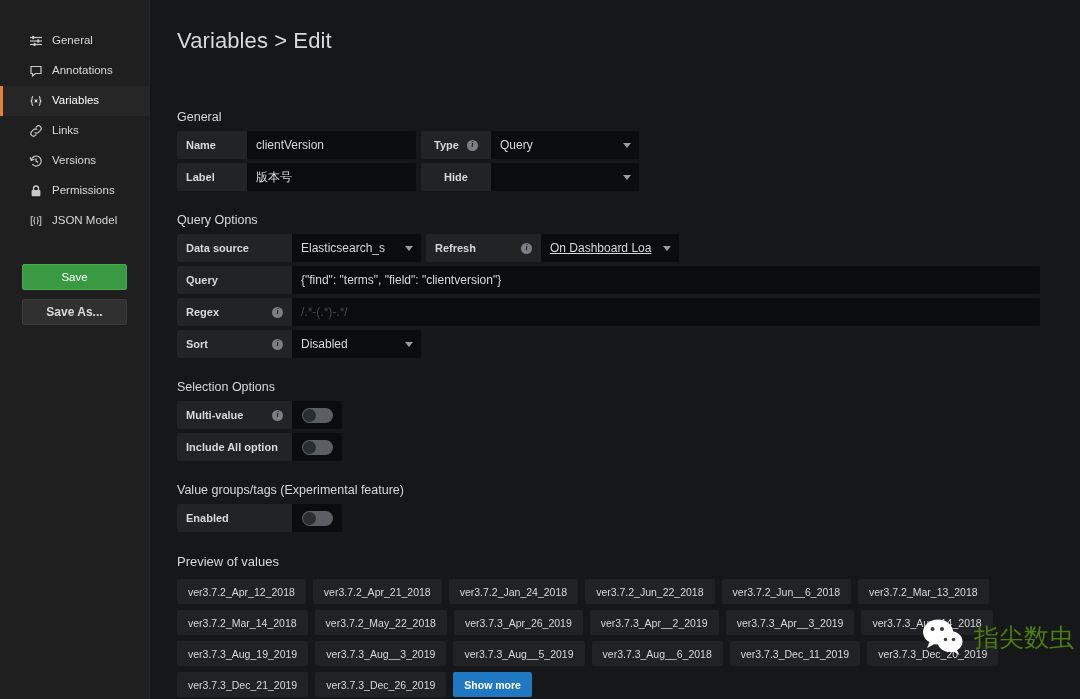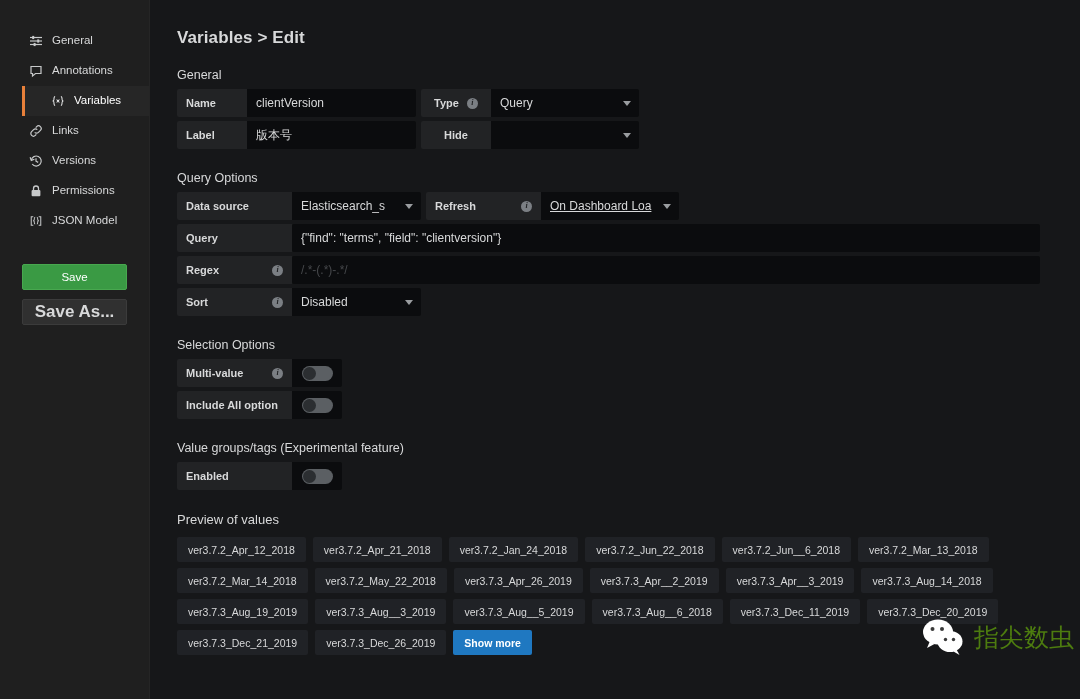--- a/index.html
+++ b/index.html
@@ -27,21 +27,20 @@
     color: #d8d9da;
     font-size: 11.5px;
     border-left: 3px solid transparent;
     cursor: pointer;
     position: relative;
   }
   .nav-item.active {
     background: #262626;
     border-left: 3px solid #e8803a;
     color: #fff;
-    margin-left: 22px;
   }
   .nav-icon {
     width: 14px; height: 14px;
     display: inline-flex; align-items: center; justify-content: center;
     color: #c7c9ca;
     flex: 0 0 14px;
   }
   .nav-icon svg { display: block; }
   .nav-label { white-space: nowrap; line-height: 1; }
 
@@ -50,36 +49,36 @@
     display: block; width: 100%; height: 26px;
     background: #3a9a44; border: 1px solid #48a84f; border-radius: 2px;
     color: #fff; font-size: 11.5px; font-weight: normal;
     font-family: "Liberation Sans", sans-serif;
     cursor: pointer; margin-bottom: 9px;
     line-height: 24px; text-align: center;
   }
   .btn-saveas {
     display: block; width: 100%; height: 26px;
     background: #303030; border: 1px solid #3b3b3b; border-radius: 2px;
-    color: #d8d9da; font-size: 17px; font-weight: bold;
+    color: #d8d9da; font-size: 12px; font-weight: bold;
     font-family: "Liberation Sans", sans-serif;
     cursor: pointer; line-height: 24px; text-align: center;
   }
 
   
   .main {
     flex: 1 1 auto;
     background: #161719;
     padding: 28px 0 0 27px;
     position: relative;
     overflow: hidden;
   }
   .page-title {
-    font-size: 17px; color: #d8d9da; font-weight: bold;
-    margin-bottom: 20px; letter-spacing: .1px;
+    font-size: 22px; color: #d8d9da; font-weight: normal;
+    margin-bottom: 56px; letter-spacing: .1px;
   }
   .section-title {
     font-size: 12.5px; color: #d8d9da;
     margin-bottom: 7px; margin-top: 0;
   }
   .group { margin-bottom: 22px; }
 
   
   .row { display: flex; align-items: center; gap: 0; margin-bottom: 4px; }
   .cell { display: flex; align-items: center; margin-right: 5px; }

